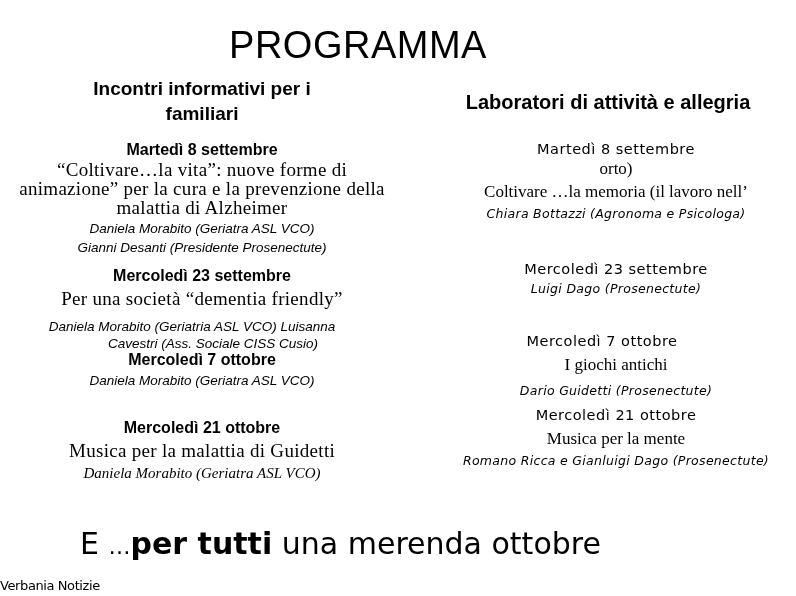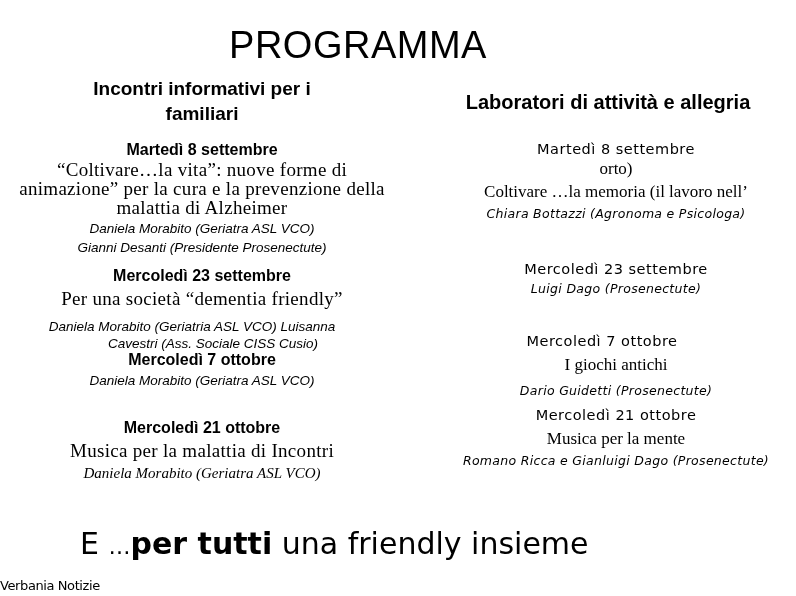--- a/index.html
+++ b/index.html
@@ -52,21 +52,21 @@
   <div class="sans who" style="line-height:17px; padding-left:22px;">Cavestri (Ass. Sociale CISS Cusio)</div>
 </div>
 
 <div class="abs c" style="left:0; width:404px; top:349px;">
   <div class="sans date">Mercoledì 7 ottobre</div>
   <div class="sans who" style="margin-top:1px;">Daniela Morabito  (Geriatra ASL VCO)</div>
 </div>
 
 <div class="abs c" style="left:0; width:404px; top:417px;">
   <div class="sans date">Mercoledì 21 ottobre</div>
-  <div class="serif topic" style="margin-top:3px;">Musica per la malattia di Incontri</div>
+  <div class="serif topic" style="margin-top:3px;">Musica per la malattia di Guidetti</div>
   <div class="serif who" style="font-size:15px; margin-top:4px;">Daniela Morabito (Geriatra ASL VCO)</div>
 </div>
 
 <div class="abs c sans colhead" style="left:420px; width:376px; top:90px; font-size:20px;">Laboratori di attività e allegria</div>
 
 <div class="abs c" style="left:436px; width:360px; top:139px;">
   <div class="dv rdate">Martedì 8 settembre</div>
   <div class="serif rtopic">orto)</div>
   <div class="serif rtopic" style="margin-top:3px;">Coltivare …la memoria  (il lavoro nell’</div>
   <div class="dv rwho" style="margin-top:2px;">Chiara Bottazzi  (Agronoma e Psicologa)</div>
@@ -83,16 +83,16 @@
   <div class="dv rwho" style="margin-top:6px;">Dario Guidetti (Prosenectute)</div>
 </div>
 
 <div class="abs c" style="left:436px; width:360px; top:405px;">
   <div class="dv rdate">Mercoledì 21 ottobre</div>
   <div class="serif rtopic" style="margin-top:4px;">Musica per la mente</div>
   <div class="dv rwho" style="margin-top:2px;">Romano Ricca e Gianluigi Dago (Prosenectute)</div>
 </div>
 
 <div id="footer-line" class="abs">
-  <span>E </span><span class="s">…</span><span class="b">per tutti</span><span> una friendly insieme</span>
+  <span>E </span><span class="s">…</span><span class="b">per tutti</span><span> una merenda ottobre</span>
 </div>
 
 <div id="credit" class="abs">Verbania Notizie</div>
 
 </body></html>

